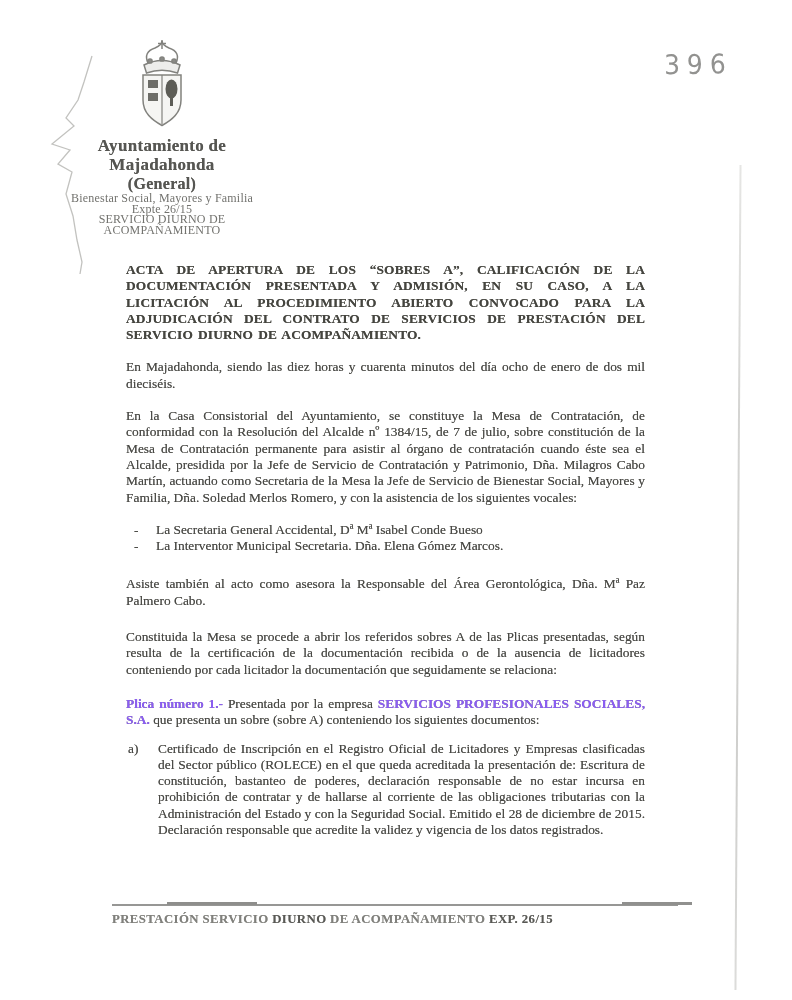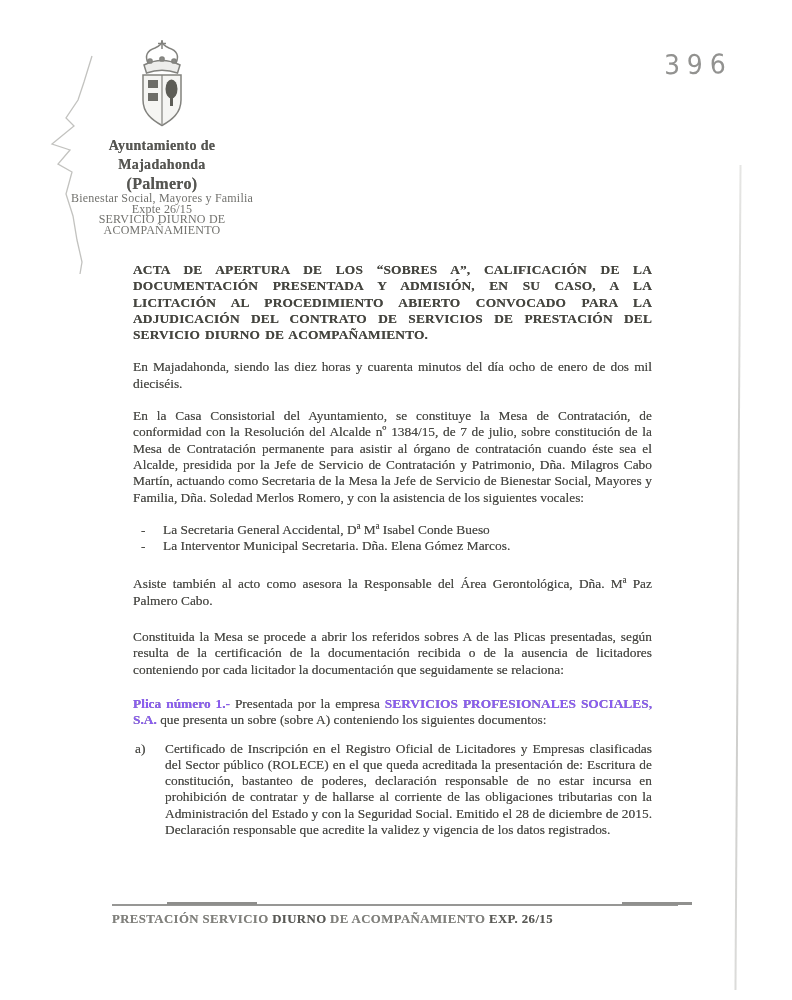--- a/index.html
+++ b/index.html
@@ -6,42 +6,42 @@
   .page{
     position:relative;width:792px;height:1000px;background:#ffffff;
     font-family:"Liberation Serif", serif;color:#4a4a46;overflow:hidden;
     box-shadow:0 0 4px rgba(0,0,0,.15);
   }
   .scan-soft{text-shadow:0 0 .6px rgba(80,80,76,.75);}
 
   
   .letterhead{position:absolute;top:38px;left:58px;width:208px;text-align:center;}
   .crest{display:block;margin:0 auto 4px auto;}
-  .org-line{font-weight:bold;font-size:14px;line-height:19px;color:#565652;letter-spacing:.3px;}
+  .org-line{font-weight:bold;font-size:17px;line-height:19px;color:#565652;letter-spacing:.3px;}
   .org-line.madrid{font-size:16px;}
   .dept-line{font-size:12px;line-height:10.5px;color:#72726e;letter-spacing:.2px;}
   .dept-line.upper{text-transform:uppercase;}
 
   
   .hand-number{
     position:absolute;left:664px;top:50px;
     font-family:"DejaVu Sans", sans-serif;font-size:25px;color:#929290;
     letter-spacing:7px;transform:rotate(-1deg) scaleY(1.08);font-weight:400;
   }
 
   
   .left-squiggle{position:absolute;left:42px;top:48px;}
   .right-streak{
     position:absolute;left:737px;top:165px;width:1.6px;height:825px;
     background:linear-gradient(#e6e6e4, #d4d4d2 30%, #cfcfcd 75%, #dcdcda);
     transform:rotate(.35deg);
   }
 
   
-  .content{position:absolute;left:133px;top:262px;width:519px;font-size:13.4px;line-height:16.3px;}
+  .content{position:absolute;left:126px;top:262px;width:519px;font-size:13.4px;line-height:16.3px;}
   .content p{margin:0;text-align:justify;}
   .doc-title{font-weight:bold;text-align:justify;letter-spacing:.15px;word-spacing:1.5px;color:#45453f;}
   .para-p1{margin-top:16px !important;}
   .para-p2{margin-top:16px !important;}
   .vocales{margin-top:16px;}
   .vocal-row{display:flex;}
   .vocal-marker{width:30px;padding-left:8px;box-sizing:border-box;flex:none;}
   .para-p3{margin-top:22px !important;}
   .para-p4{margin-top:20px !important;}
   .plica-para{margin-top:18px !important;}
@@ -86,21 +86,21 @@
       </g>
       <path d="M20,37 h38 v25 c0,13 -9,20 -19,25.5 c-10,-5.5 -19,-12.5 -19,-25.5 z" fill="#f5f5f3" stroke="#82827e" stroke-width="1.5"></path>
       <line x1="39" y1="37" x2="39" y2="86" stroke="#82827e" stroke-width="1.2"></line>
       <rect x="25" y="42" width="10" height="8" fill="#6d6d68"></rect>
       <rect x="25" y="55" width="10" height="8" fill="#6d6d68"></rect>
       <ellipse cx="48.5" cy="51" rx="6" ry="9.5" fill="#5c5c56"></ellipse>
       <rect x="47" y="59" width="3" height="9" fill="#5c5c56"></rect>
     </svg>
     <div class="org-line scan-soft">Ayuntamiento de</div>
     <div class="org-line scan-soft">Majadahonda</div>
-    <div class="org-line madrid scan-soft">(Palmero)</div>
+    <div class="org-line madrid scan-soft">(General)</div>
     <div class="dept-line">Bienestar Social, Mayores y Familia</div>
     <div class="dept-line">Expte 26/15</div>
     <div class="dept-line upper">SERVICIO DIURNO DE</div>
     <div class="dept-line upper">ACOMPAÑAMIENTO</div>
   </div>
 
   <div class="content scan-soft">
 
     <p class="doc-title">ACTA DE APERTURA DE LOS “SOBRES A”, CALIFICACIÓN DE LA DOCUMENTACIÓN PRESENTADA Y ADMISIÓN, EN SU CASO, A LA LICITACIÓN AL PROCEDIMIENTO ABIERTO CONVOCADO PARA LA ADJUDICACIÓN DEL CONTRATO DE SERVICIOS DE PRESTACIÓN DEL SERVICIO DIURNO DE ACOMPAÑAMIENTO.</p>
 

